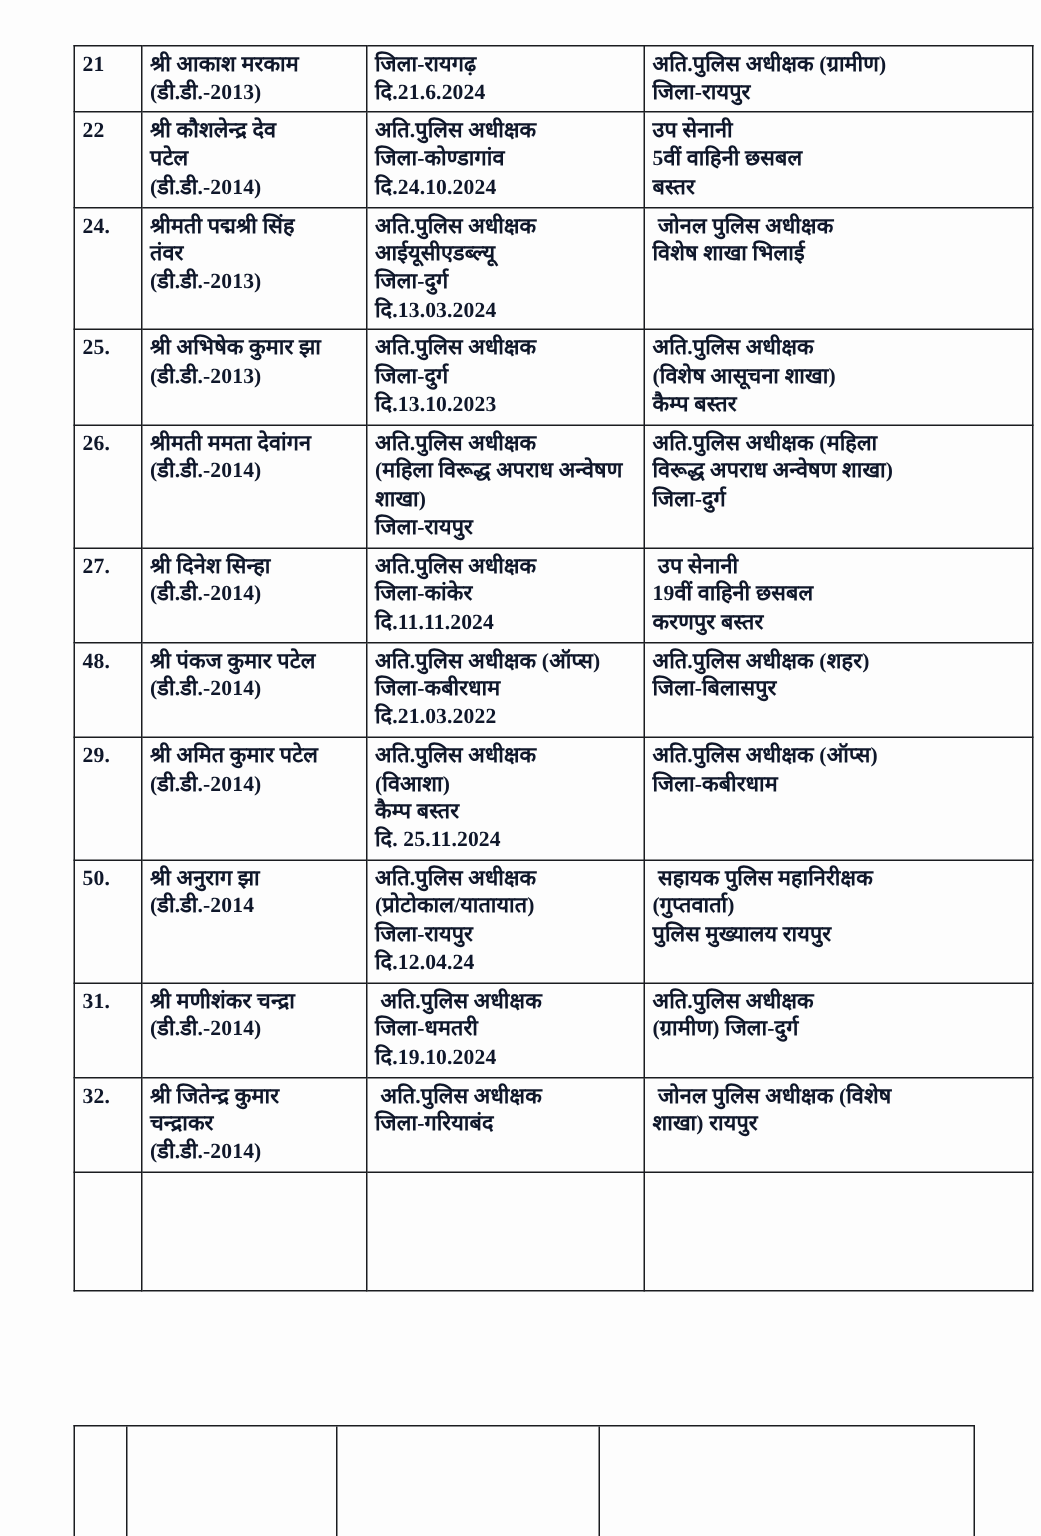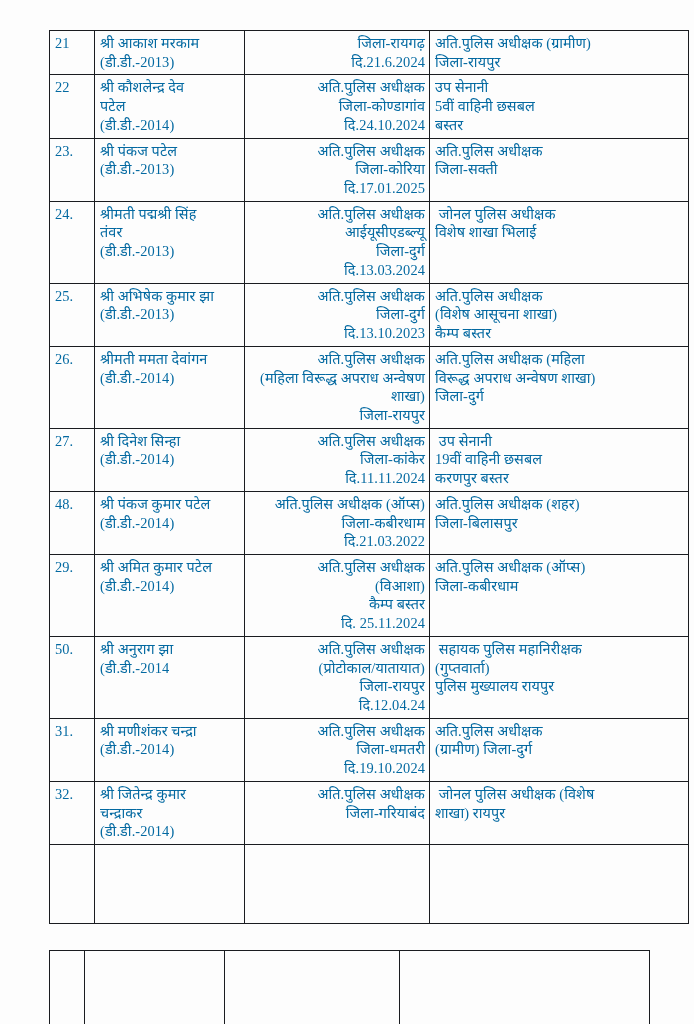--- a/index.html
+++ b/index.html
@@ -18,21 +18,22 @@
   #table-wrap {
     position: absolute;
     left: 49px;
     top: 30px;
     width: 601px;
   }
   table.transfer-table {
     border-collapse: collapse;
     width: 601px;
     table-layout: fixed;
-    color: #0369a1;
+    color: #0f172a;
+    font-weight: bold;
   }
   table.transfer-table td {
     border: 1px solid #1a1c20;
     vertical-align: top;
     padding: 3px 4px 3px 5px;
     font-size: 14.4px;
     line-height: 1.30;
     font-family: "Liberation Serif", "DejaVu Serif", serif;
     letter-spacing: 0.1px;
   }
@@ -42,21 +43,20 @@
     vertical-align: middle;
     padding-left: 6px;
     font-family: "Liberation Serif", "DejaVu Serif", serif;
   }
   td.c-name {
     width: 140px;
     vertical-align: middle;
   }
   td.c-current {
     width: 175px;
-    text-align: right;
   }
   td.c-new {
     width: 249px;
   }
   .ln { display: block; white-space: pre-wrap; }
   .ln:empty { display: none; }
   tr.empty-row td { height: 72px; }
   .tail {
     position: absolute;
     left: 49px;
@@ -114,36 +114,20 @@
               <span class="ln">जिला-कोण्डागांव</span>
               <span class="ln">दि.24.10.2024</span>
             </td>
             <td class="c-new">
               <span class="ln">उप सेनानी</span>
               <span class="ln">5वीं वाहिनी छसबल</span>
               <span class="ln">बस्तर</span>
             </td>
           </tr>
           <tr>
-            <td class="c-sn">23.</td>
-            <td class="c-name">
-              <span class="ln">श्री पंकज पटेल</span>
-              <span class="ln">(डी.डी.-2013)</span>
-            </td>
-            <td class="c-current">
-              <span class="ln">अति.पुलिस अधीक्षक</span>
-              <span class="ln">जिला-कोरिया</span>
-              <span class="ln">दि.17.01.2025</span>
-            </td>
-            <td class="c-new">
-              <span class="ln">अति.पुलिस अधीक्षक</span>
-              <span class="ln">जिला-सक्ती</span>
-            </td>
-          </tr>
-          <tr>
             <td class="c-sn">24.</td>
             <td class="c-name">
               <span class="ln">श्रीमती पद्मश्री सिंह</span>
               <span class="ln">तंवर</span>
               <span class="ln">(डी.डी.-2013)</span>
             </td>
             <td class="c-current">
               <span class="ln">अति.पुलिस अधीक्षक</span>
               <span class="ln">आईयूसीएडब्ल्यू</span>
               <span class="ln">जिला-दुर्ग</span>

